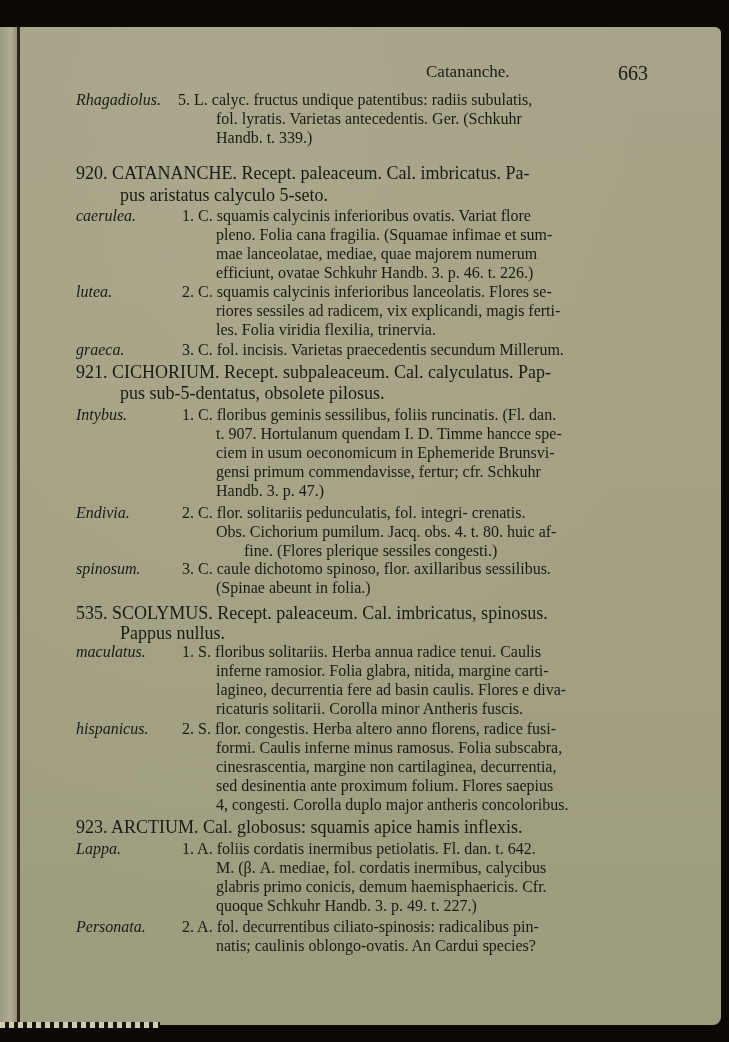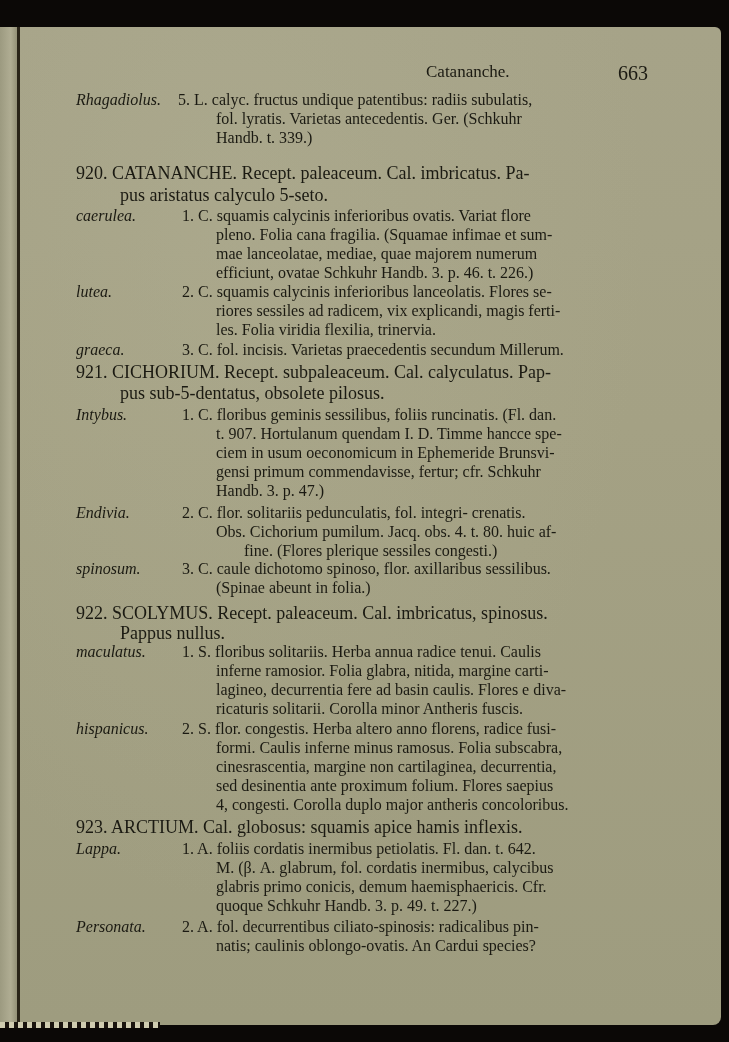--- a/index.html
+++ b/index.html
@@ -73,37 +73,37 @@
     <div class="ln" style="left: 216px; top: 444px;">ciem in usum oeconomicum in Ephemeride Brunsvi-</div>
     <div class="ln" style="left: 216px; top: 463px;">gensi primum commendavisse, fertur; cfr. Schkuhr</div>
     <div class="ln" style="left: 216px; top: 482px;">Handb. 3. p. 47.)</div>
     <div class="ln i" style="left: 76px; top: 504px;">Endivia.</div>
     <div class="ln" style="left: 182px; top: 504px;">2. C. flor. solitariis pedunculatis, fol. integri- crenatis.</div>
     <div class="ln" style="left: 216px; top: 523px;">Obs. Cichorium pumilum. Jacq. obs. 4. t. 80. huic af-</div>
     <div class="ln" style="left: 216px; top: 542px; margin-left: 28px;">fine. (Flores plerique sessiles congesti.)</div>
     <div class="ln i" style="left: 76px; top: 560px;">spinosum.</div>
     <div class="ln" style="left: 182px; top: 560px;">3. C. caule dichotomo spinoso, flor. axillaribus sessilibus.</div>
     <div class="ln" style="left: 216px; top: 579px;">(Spinae abeunt in folia.)</div>
-    <div class="ln gen" style="left: 76px; top: 604px;">922. SCOLYMUS. Recept. paleaceum. Cal. imbricatus, spinosus.</div>
+    <div class="ln gen" style="left: 76px; top: 604px;">535. SCOLYMUS. Recept. paleaceum. Cal. imbricatus, spinosus.</div>
     <div class="ln gen" style="left: 120px; top: 624px;">Pappus nullus.</div>
     <div class="ln i" style="left: 76px; top: 643px;">maculatus.</div>
     <div class="ln" style="left: 182px; top: 643px;">1. S. floribus solitariis. Herba annua radice tenui. Caulis</div>
     <div class="ln" style="left: 216px; top: 662px;">inferne ramosior. Folia glabra, nitida, margine carti-</div>
     <div class="ln" style="left: 216px; top: 681px;">lagineo, decurrentia fere ad basin caulis. Flores e diva-</div>
     <div class="ln" style="left: 216px; top: 700px;">ricaturis solitarii. Corolla minor Antheris fuscis.</div>
     <div class="ln i" style="left: 76px; top: 720px;">hispanicus.</div>
     <div class="ln" style="left: 182px; top: 720px;">2. S. flor. congestis. Herba altero anno florens, radice fusi-</div>
     <div class="ln" style="left: 216px; top: 739px;">formi. Caulis inferne minus ramosus. Folia subscabra,</div>
     <div class="ln" style="left: 216px; top: 758px;">cinesrascentia, margine non cartilaginea, decurrentia,</div>
     <div class="ln" style="left: 216px; top: 777px;">sed desinentia ante proximum folium. Flores saepius</div>
     <div class="ln" style="left: 216px; top: 796px;">4, congesti. Corolla duplo major antheris concoloribus.</div>
     <div class="ln gen" style="left: 76px; top: 818px;">923. ARCTIUM. Cal. globosus: squamis apice hamis inflexis.</div>
     <div class="ln i" style="left: 76px; top: 840px;">Lappa.</div>
     <div class="ln" style="left: 182px; top: 840px;">1. A. foliis cordatis inermibus petiolatis. Fl. dan. t. 642.</div>
-    <div class="ln" style="left: 216px; top: 859px;">M. (β. A. glabrum, fol. cordatis inermibus, calycibus</div>
+    <div class="ln" style="left: 216px; top: 859px;">M. (β. A. mediae, fol. cordatis inermibus, calycibus</div>
     <div class="ln" style="left: 216px; top: 878px;">glabris primo conicis, demum haemisphaericis. Cfr.</div>
     <div class="ln" style="left: 216px; top: 897px;">quoque Schkuhr Handb. 3. p. 49. t. 227.)</div>
     <div class="ln i" style="left: 76px; top: 918px;">Personata.</div>
     <div class="ln" style="left: 182px; top: 918px;">2. A. fol. decurrentibus ciliato-spinosis: radicalibus pin-</div>
     <div class="ln" style="left: 216px; top: 937px;">natis; caulinis oblongo-ovatis. An Cardui species?</div>
   </div>
 
 <div class="dots">. .</div>
 
 </body></html>

